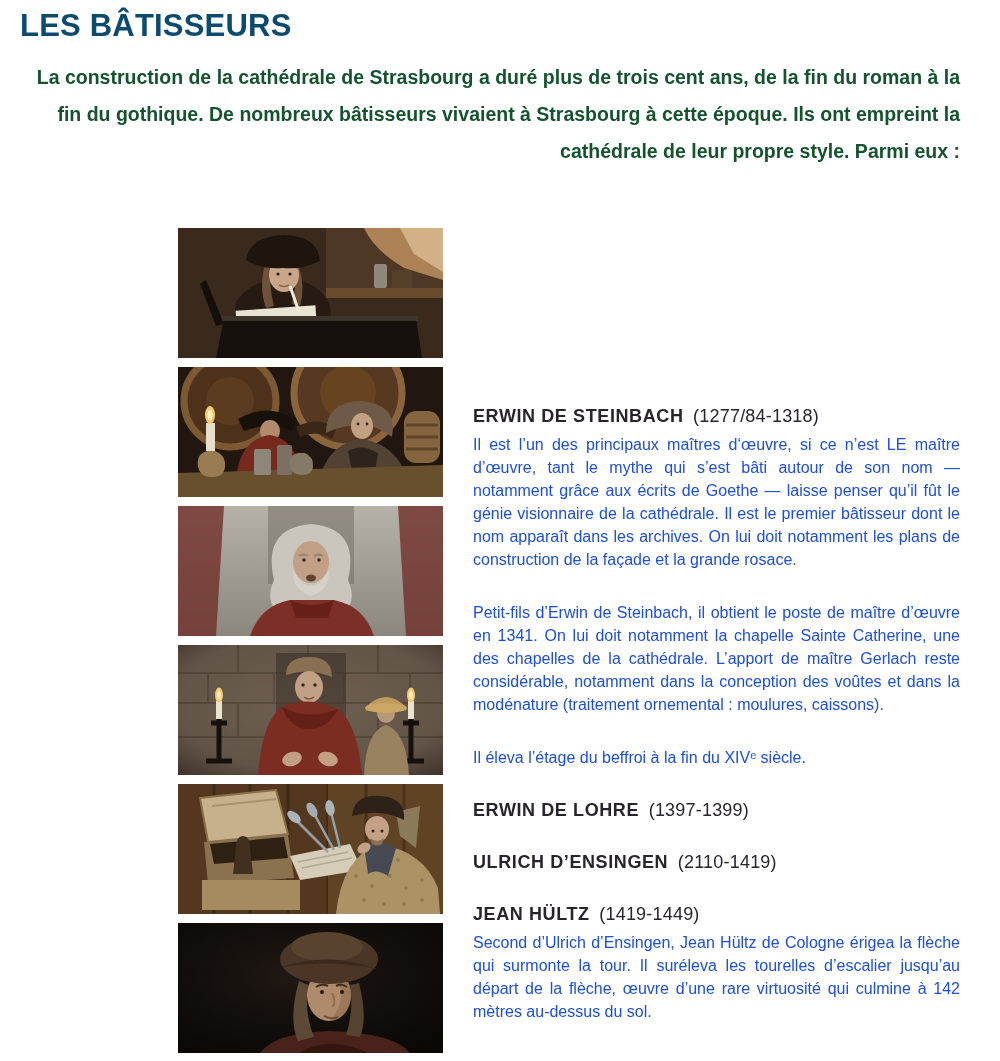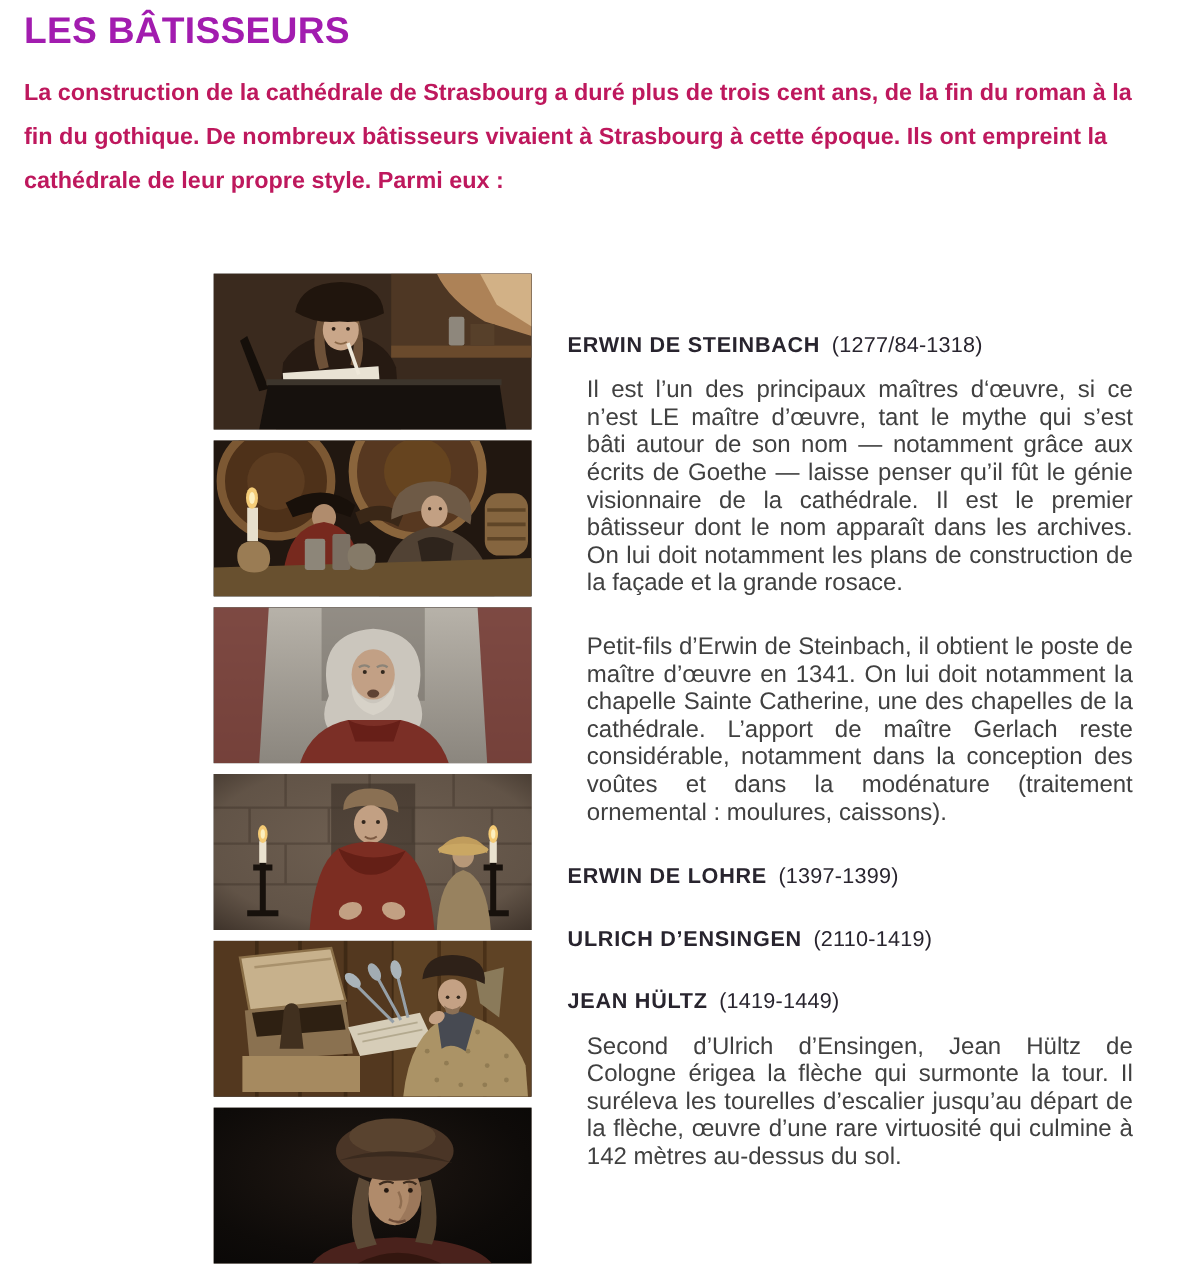--- a/index.html
+++ b/index.html
@@ -6,32 +6,32 @@
   body {
     width:1000px; height:1061px; overflow:hidden;
     font-family:"Liberation Sans", sans-serif;
     -webkit-font-smoothing:antialiased;
   }
   .container { padding:6px 40px 0 20px; }
 
   .page-title {
     margin:0; padding-top:2px;
     font-size:31px; font-weight:700; letter-spacing:0.2px;
-    color:#a21caf;
+    color:#0c4a6e;
   }
 
   .intro {
     margin:15px 0 0 0;
     max-width:944px;
     font-size:19.5px; font-weight:700; line-height:37px;
-    color:#be185d;
-    text-align:left;
-  }
-
-  .main { display:flex; align-items:center; margin-top:58px; }
+    color:#14532d;
+    text-align:right;
+  }
+
+  .main { display:flex; align-items:flex-end; margin-top:58px; }
 
   .photos {
     width:265px; margin-left:158px; flex:0 0 auto;
     display:flex; flex-direction:column; gap:9px;
   }
   .photo {
     width:265px; height:130px; margin:0; padding:0; overflow:hidden;
     background:#2a2018;
   }
   .photo svg { display:block; width:265px; height:130px; }
@@ -39,23 +39,23 @@
   .content { flex:1 1 auto; margin-left:30px; min-width:0; }
 
   .builder { margin:0 0 30px 0; }
   .b-head {
     margin:0 0 6px 0;
     font-size:18px; line-height:22px; letter-spacing:0.6px;
     color:#28242e; font-weight:700;
   }
   .b-dates { font-weight:400; letter-spacing:0.2px; margin-left:4px; }
   .b-desc {
-    margin:16px;
-    font-size:20px; line-height:23px;
-    color:#404040;
+    margin:0;
+    font-size:16px; line-height:23px;
+    color:#1d4ed8;
     text-align:justify;
   }
 </style>
 </head>
 <body>
 
 <div class="container">
 
   <h1 class="page-title">LES BÂTISSEURS</h1>
 
@@ -259,20 +259,21 @@
       <section class="builder">
         <h2 class="b-head"><span class="b-name">ERWIN DE STEINBACH</span> <span class="b-dates">(1277/84-1318)</span></h2>
         <p class="b-desc">Il est l’un des principaux maîtres d‘œuvre, si ce n’est LE maître d’œuvre, tant le mythe qui s’est bâti autour de son nom — notamment grâce aux écrits de Goethe — laisse penser qu’il fût le génie visionnaire de la cathédrale. Il est le premier bâtisseur dont le nom apparaît dans les archives. On lui doit notamment les plans de construction de la façade et la grande rosace.</p>
       </section>
 
       <section class="builder">
         <p class="b-desc">Petit-fils d’Erwin de Steinbach, il obtient le poste de maître d’œuvre en 1341. On lui doit notamment la chapelle Sainte Catherine, une des chapelles de la cathédrale. L’apport de maître Gerlach reste considérable, notamment dans la conception des voûtes et dans la modénature (traitement ornemental : moulures, caissons).</p>
       </section>
 
       <section class="builder">
+        <p class="b-desc">Il éleva l’étage du beffroi à la fin du XIVᵉ siècle.</p>
       </section>
 
       <section class="builder">
         <h2 class="b-head"><span class="b-name">ERWIN DE LOHRE</span> <span class="b-dates">(1397-1399)</span></h2>
       </section>
 
       <section class="builder">
         <h2 class="b-head"><span class="b-name">ULRICH D’ENSINGEN</span> <span class="b-dates">(2110-1419)</span></h2>
       </section>
 

